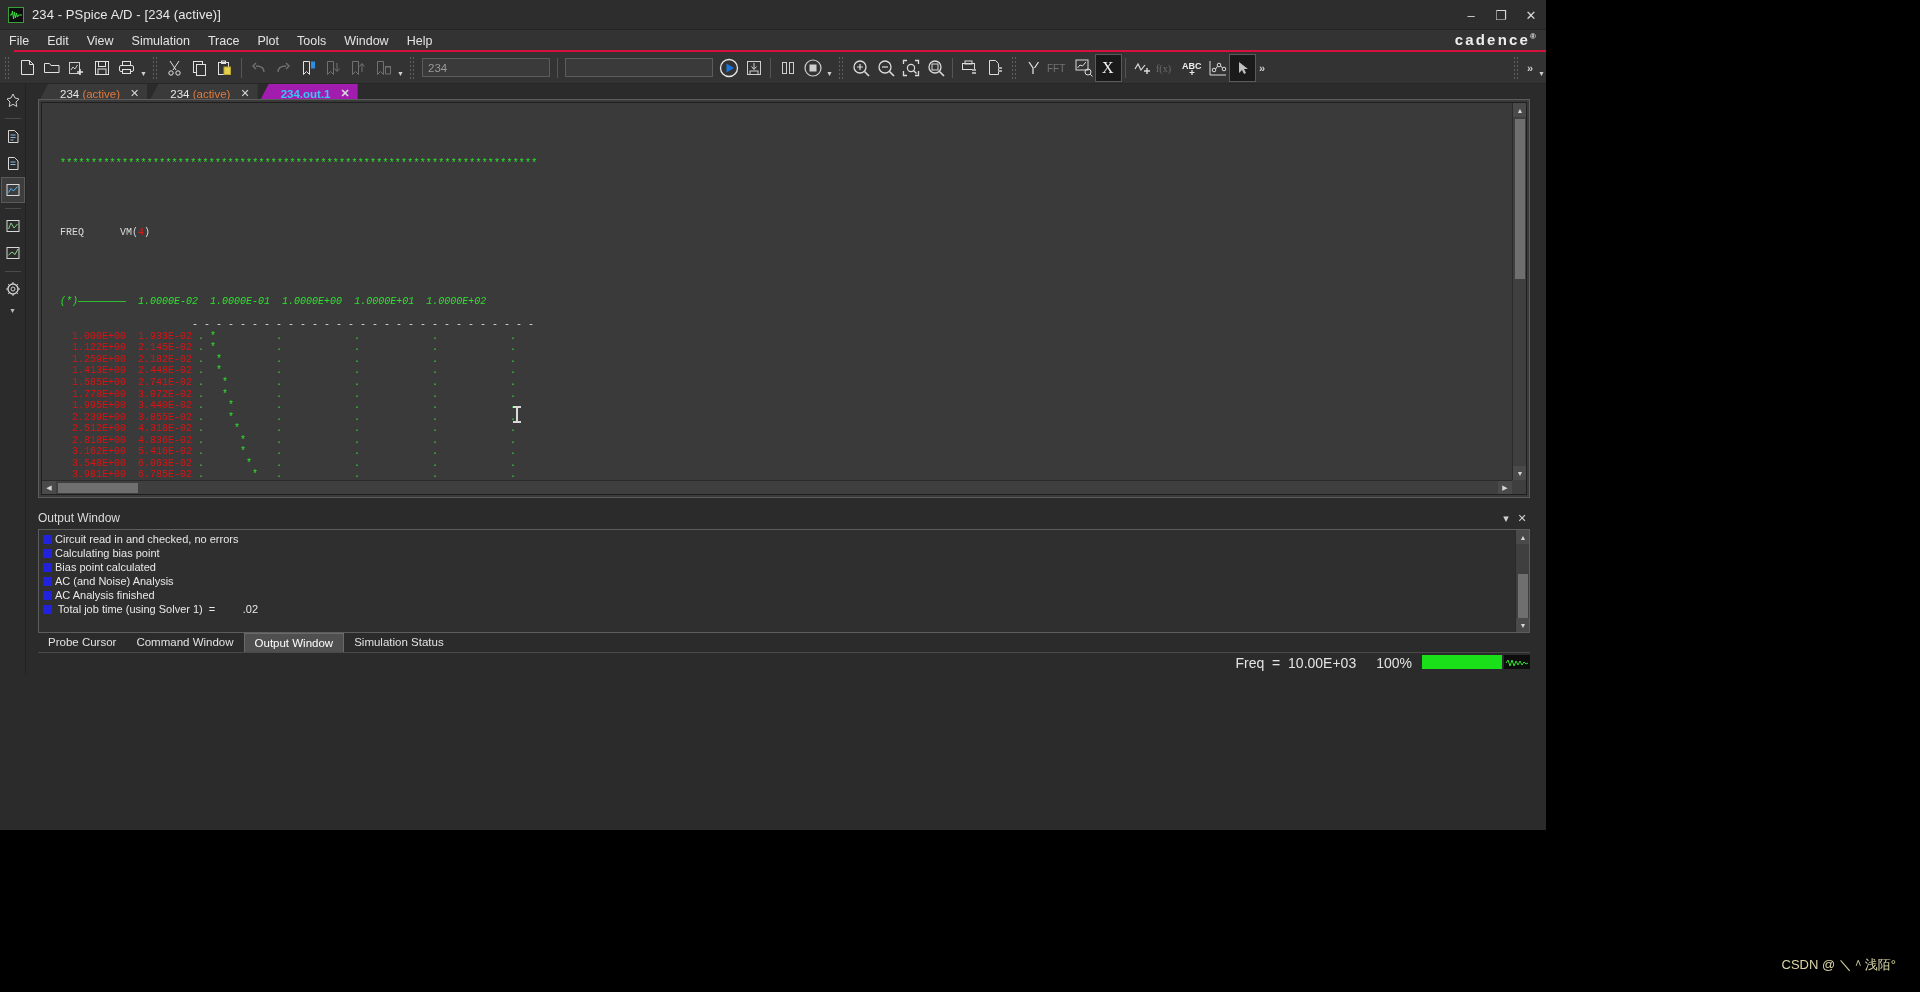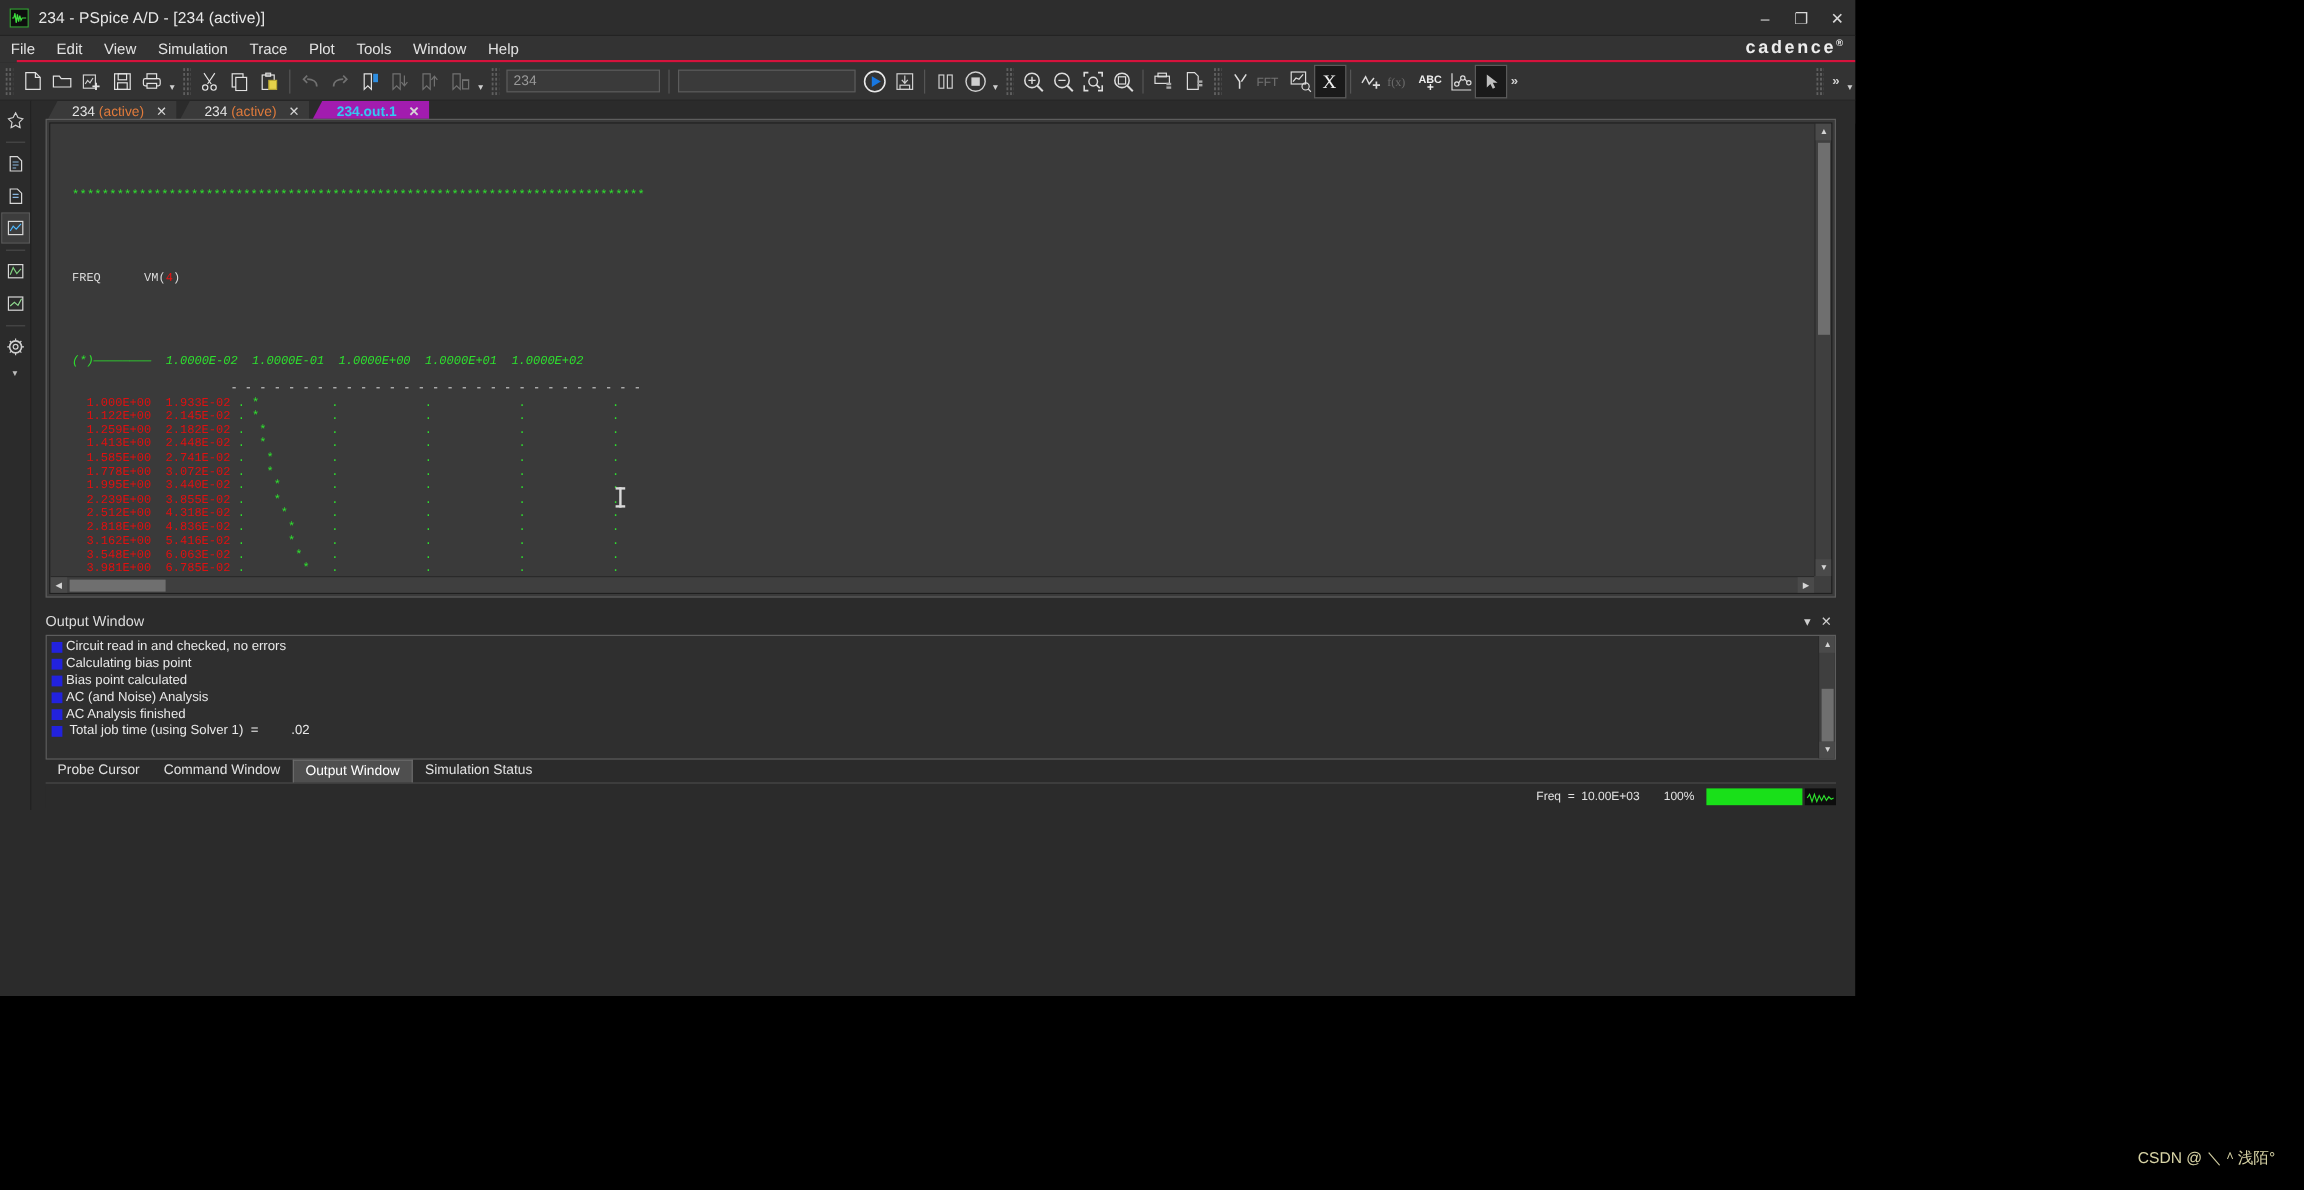--- a/index.html
+++ b/index.html
@@ -212,22 +212,22 @@
   }
   .btab {
     padding:0 10px; height:19px; line-height:19px;
     font-size:11.5px; color:#e2e2e2;
   }
   .btab.sel { background:#4f4f4f; color:#ffffff; border:1px solid #6a6a6a; border-bottom:none; }
 
   
   .statusbar {
     position:absolute; left:38px; right:16px; top:655px; height:18px;
-    background:#2b2b2b; display:flex; align-items:center;
-    font-size:10px; color:#e3e3e3;
+    background:#2b2b2b; display:flex; align-items:flex-start;
+    font-size:14px; color:#e3e3e3;
   }
   .sb-spacer { flex:1; }
   .sb-cell { padding:0 10px; white-space:pre; }
   .sb-green { width:80px; height:14px; background:#19e019; margin-right:2px; }
   .sb-wave { width:26px; height:14px; background:#0d0d0d; display:flex; align-items:center; justify-content:center; }
 
   
   .watermark {
     position:absolute; right:24px; bottom:18px;
     color:#fef9c3; font-size:13px; opacity:.85;

